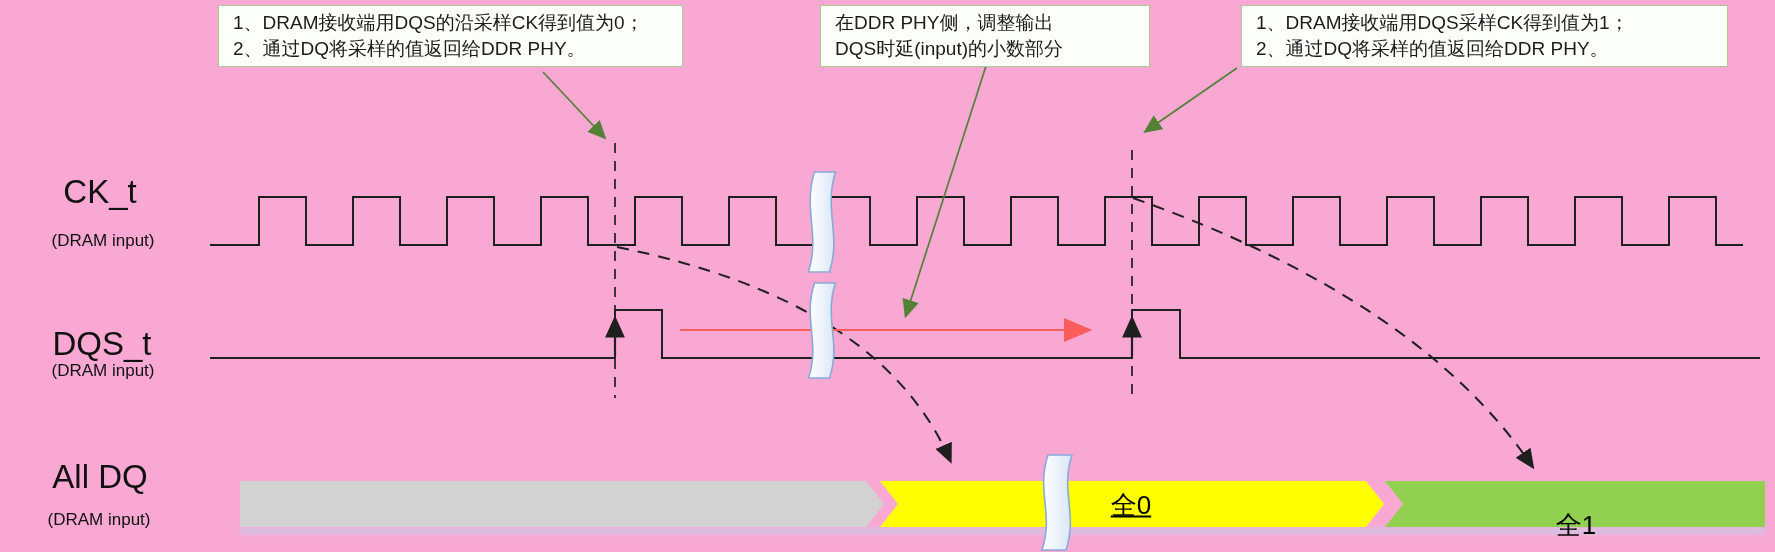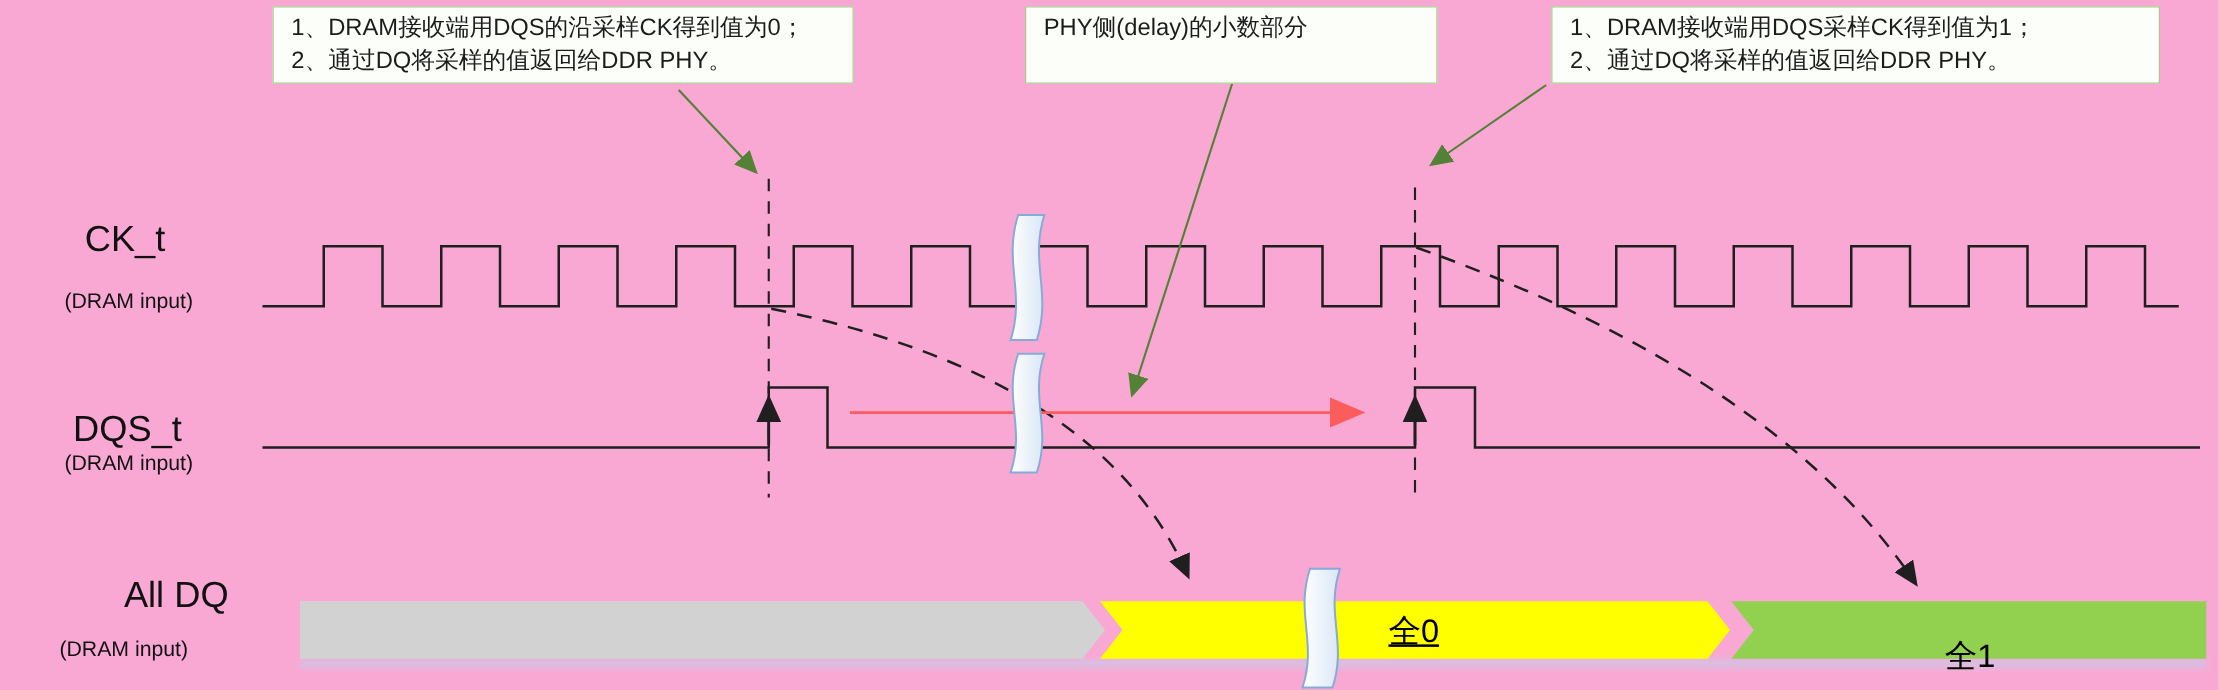--- a/index.html
+++ b/index.html
@@ -16,28 +16,28 @@
     position:absolute;top:5px;height:62px;
     border:1.6px solid #A9CC8E;background:#FCFEFA;
     box-sizing:border-box;padding:4px 6px 0 14px;
     font-size:19px;line-height:26px;color:#1c1c1c;
     white-space:nowrap;
   }
   #box-left{left:218px;width:465px;}
   #box-mid{left:820px;width:330px;}
   #box-right{left:1227px;width:487px;margin-left:14px;}
   .lbl{position:absolute;transform:translate(-50%,-50%);color:#111;white-space:nowrap;}
-  .sig-label{font-size:29px;}
+  .sig-label{font-size:33px;}
   .sig-sub{font-size:17px;}
   .bar-label{position:absolute;transform:translate(-50%,-50%);font-size:26px;color:#000;white-space:nowrap;}
   #ck-label{left:100px;top:192px;}
   #ck-sub{left:103px;top:241px;}
   #dqs-label{left:102px;top:344px;}
   #dqs-sub{left:103px;top:371px;}
-  #alldq-label{left:100px;top:477px;margin-left:41px;}
+  #alldq-label{left:100px;top:477px;}
   #alldq-sub{left:99px;top:520px;}
   #bar-label-gray{left:562px;top:505px;}
   #bar-label-yellow{left:1131px;top:505px;text-decoration:underline;}
   #bar-label-green{left:1576px;top:505px;margin-top:20px;}
 </style>
 </head>
 <body>
 
 <div class="stage">
 
@@ -79,21 +79,22 @@
       <path d="M 814.5 172 C 802.5 210 820.5 234 808.5 272 L 829.5 272 C 841.5 234 823.5 210 835.5 172 Z" fill="url(#grad-break)" stroke="#86ABD8" stroke-width="1.6"></path>
       <path d="M 814.5 283 C 802.5 319.1 820.5 341.9 808.5 378 L 829.5 378 C 841.5 341.9 823.5 319.1 835.5 283 Z" fill="url(#grad-break)" stroke="#86ABD8" stroke-width="1.6"></path>
       <path d="M 1048 455 C 1036 491.1 1054 513.9 1042 550 L 1066 550 C 1078 513.9 1060 491.1 1072 455 Z" fill="url(#grad-break)" stroke="#86ABD8" stroke-width="1.6"></path>
     </svg>
 
   <div class="ann-box" id="box-left">
     <div>1、DRAM接收端用DQS的沿采样CK得到值为0；</div>
     <div>2、通过DQ将采样的值返回给DDR PHY。</div>
   </div>
   <div class="ann-box" id="box-mid">
-    <div>PHY侧(delay)的小数部分</div>
+    <div>在DDR PHY侧，调整输出</div>
+    <div>DQS时延(input)的小数部分</div>
   </div>
   <div class="ann-box" id="box-right">
     <div>1、DRAM接收端用DQS采样CK得到值为1；</div>
     <div>2、通过DQ将采样的值返回给DDR PHY。</div>
   </div>
 
   <div class="lbl sig-label" id="ck-label">CK_t</div>
   <div class="lbl sig-sub" id="ck-sub">(DRAM input)</div>
   <div class="lbl sig-label" id="dqs-label">DQS_t</div>
   <div class="lbl sig-sub" id="dqs-sub">(DRAM input)</div>

